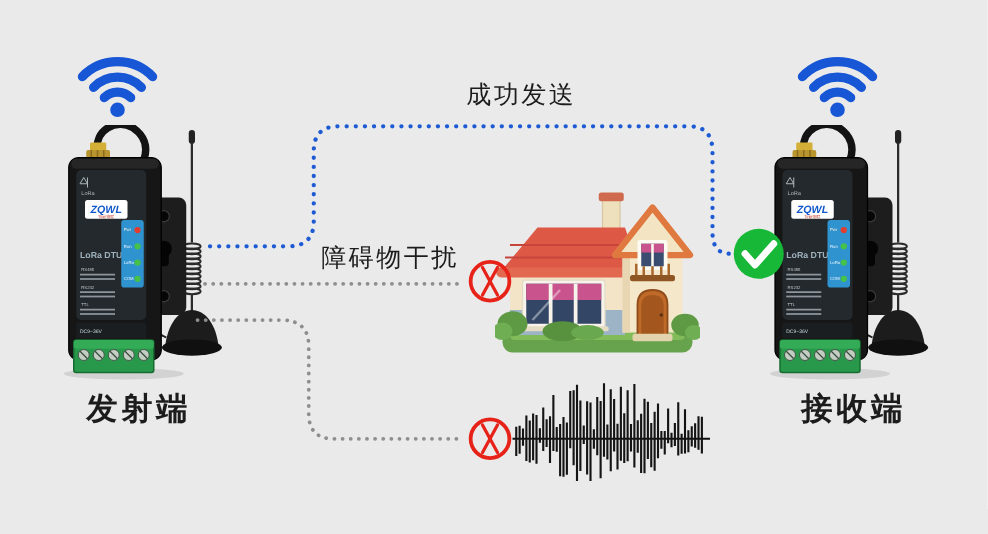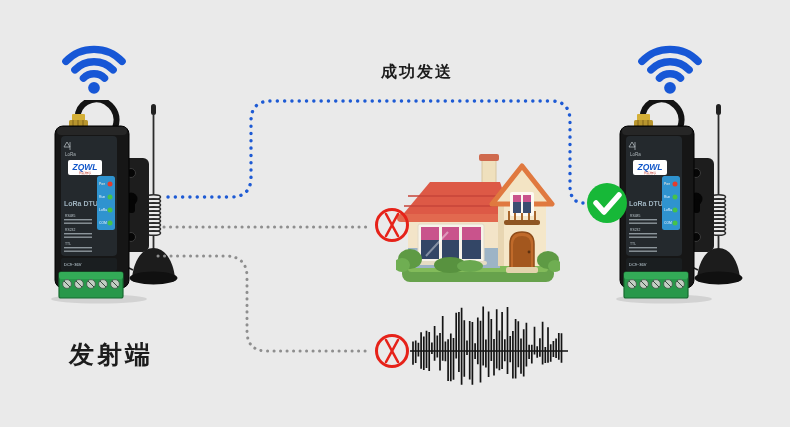--- a/index.html
+++ b/index.html
@@ -1,20 +1,20 @@
 <!DOCTYPE html>
 <html><head>
 <meta charset="utf-8">
 <style>
   html,body{margin:0;padding:0;}
   body{font-family:"Liberation Sans","DejaVu Sans",sans-serif;}
   .canvas{position:relative;width:790px;height:427px;background:#eaeaea;overflow:hidden;}
   .abs{position:absolute;}
   .lbl{position:absolute;color:#1c1c1c;z-index:6;white-space:nowrap;}
-  .lbl.big{font-size:16px;font-weight:700;letter-spacing:2px;}
+  .lbl.big{font-size:20px;font-weight:400;letter-spacing:2px;}
   .lbl.endpoint{font-size:25px;font-weight:600;letter-spacing:3px;text-align:center;width:110px;}
   svg{display:block;}
   .z2{z-index:2;} .z5{z-index:5;}
 </style>
 </head>
 <body>
 
 <div class="canvas">
 
   <svg class="abs z2" style="left:55px;top:36px;" width="78" height="60" viewBox="0 0 100 76">
@@ -306,15 +306,17 @@
       <line x1="398" y1="340" x2="386" y2="362" stroke="#e62219" stroke-width="2.6" stroke-linecap="round"></line>
     </g>
 
     <g>
       <circle cx="607" cy="203" r="20" fill="#17b838"></circle>
       <path d="M596,203 L604,212 L619,195" fill="none" stroke="#ffffff" stroke-width="5.5" stroke-linecap="round" stroke-linejoin="round"></path>
     </g>
   </svg>
 
   <div class="lbl big" style="left:337px;top:62px;width:160px;text-align:center;">成功发送</div>
-  <div class="lbl endpoint" style="left:56px;top:310px;margin-top:28px;">发射端</div>
+  <div class="lbl big" style="left:257px;top:193px;">障碍物干扰</div>
+  <div class="lbl endpoint" style="left:56px;top:310px;">发射端</div>
+  <div class="lbl endpoint" style="left:628px;top:310px;">接收端</div>
 
 </div>
 
 </body></html>

